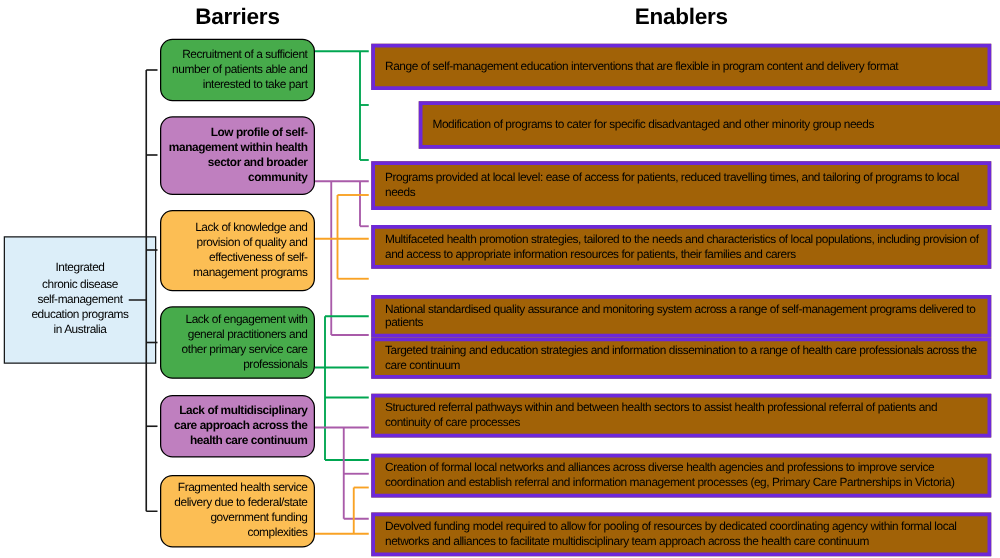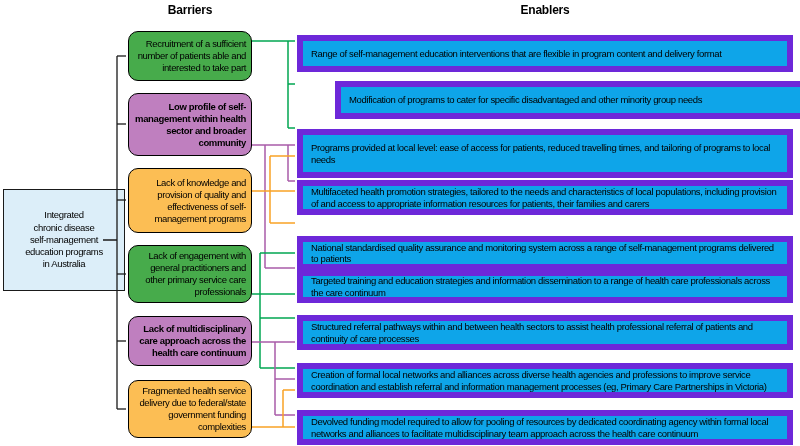--- a/index.html
+++ b/index.html
@@ -1,21 +1,21 @@
 <!DOCTYPE html>
 <html><head>
 <meta charset="utf-8">
 <style>
   html,body{margin:0;padding:0;background:#fff;}
   #canvas{
     position:relative;width:800px;height:446px;background:#ffffff;overflow:hidden;
     font-family:"Liberation Sans","DejaVu Sans",sans-serif;color:#000;
   }
   .hdr{
-    position:absolute;top:3px;font-size:12px;font-weight:bold;
+    position:absolute;top:3px;font-size:18px;font-weight:bold;
     text-align:center;letter-spacing:-0.2px;
   }
   #hdr-barriers{left:128px;width:124px;}
   #hdr-enablers{left:297px;width:496px;}
   .box{
     position:absolute;box-sizing:border-box;display:flex;align-items:center;
     font-size:9.5px;letter-spacing:-0.35px;line-height:12px;
   }
   .rootbox{
     left:3px;top:189px;width:122px;height:102px;
@@ -23,21 +23,21 @@
     justify-content:center;text-align:center;padding:2px 5px;line-height:12.2px;
   }
   .barrier{
     left:128px;width:124px;border:1.4px solid #000;border-radius:10px;
     justify-content:center;text-align:right;padding:2px 5px;
   }
   .barrier.green{background:#47AB4B;}
   .barrier.purple{background:#BF7FBF;font-weight:bold;}
   .barrier.orange{background:#FCBE54;}
   .enabler{
-    left:297px;width:496px;background:#0ea5e9;border:6px solid #6d28d9;
+    left:297px;width:496px;background:#a16207;border:3px solid #6d28d9;
     justify-content:flex-start;text-align:left;padding:2px 6px 2px 8px;line-height:11.5px;
   }
   #arrows{position:absolute;left:0;top:0;pointer-events:none;}
   #arrows path{fill:none;}
   .lk-black{stroke:#1a1a1a;stroke-width:1.3;}
   .lk-green{stroke:#00A651;stroke-width:1.5;}
   .lk-purple{stroke:#A95BA9;stroke-width:1.5;}
   .lk-orange{stroke:#F9A224;stroke-width:1.5;}
 </style>
 </head>
@@ -76,21 +76,21 @@
   <div class="box barrier orange" style="top:380px;height:58px;">
       <span>Fragmented health service delivery due to federal/state government funding complexities</span>
     </div>
 
   <div class="box enabler" style="top:35px;height:37px;">
       <span>Range of self-management education interventions that are flexible in program content and delivery format</span>
     </div>
   <div class="box enabler" style="top:81px;height:38px;margin-left:38px;">
       <span>Modification of programs to cater for specific disadvantaged and other minority group needs</span>
     </div>
-  <div class="box enabler" style="top:129px;height:49px;">
+  <div class="box enabler" style="top:129px;height:39px;">
       <span>Programs provided at local level: ease of access for patients, reduced travelling times, and tailoring of programs to local needs</span>
     </div>
   <div class="box enabler" style="top:180px;height:35px;">
       <span>Multifaceted health promotion strategies, tailored to the needs and characteristics of local populations, including provision of and access to appropriate information resources for patients, their families and carers</span>
     </div>
   <div class="box enabler" style="top:236px;height:34px;">
       <span>National standardised quality assurance and monitoring system across a range of self-management programs delivered to patients</span>
     </div>
   <div class="box enabler" style="top:270px;height:33px;">
       <span>Targeted training and education strategies and information dissemination to a range of health care professionals across the care continuum</span>

